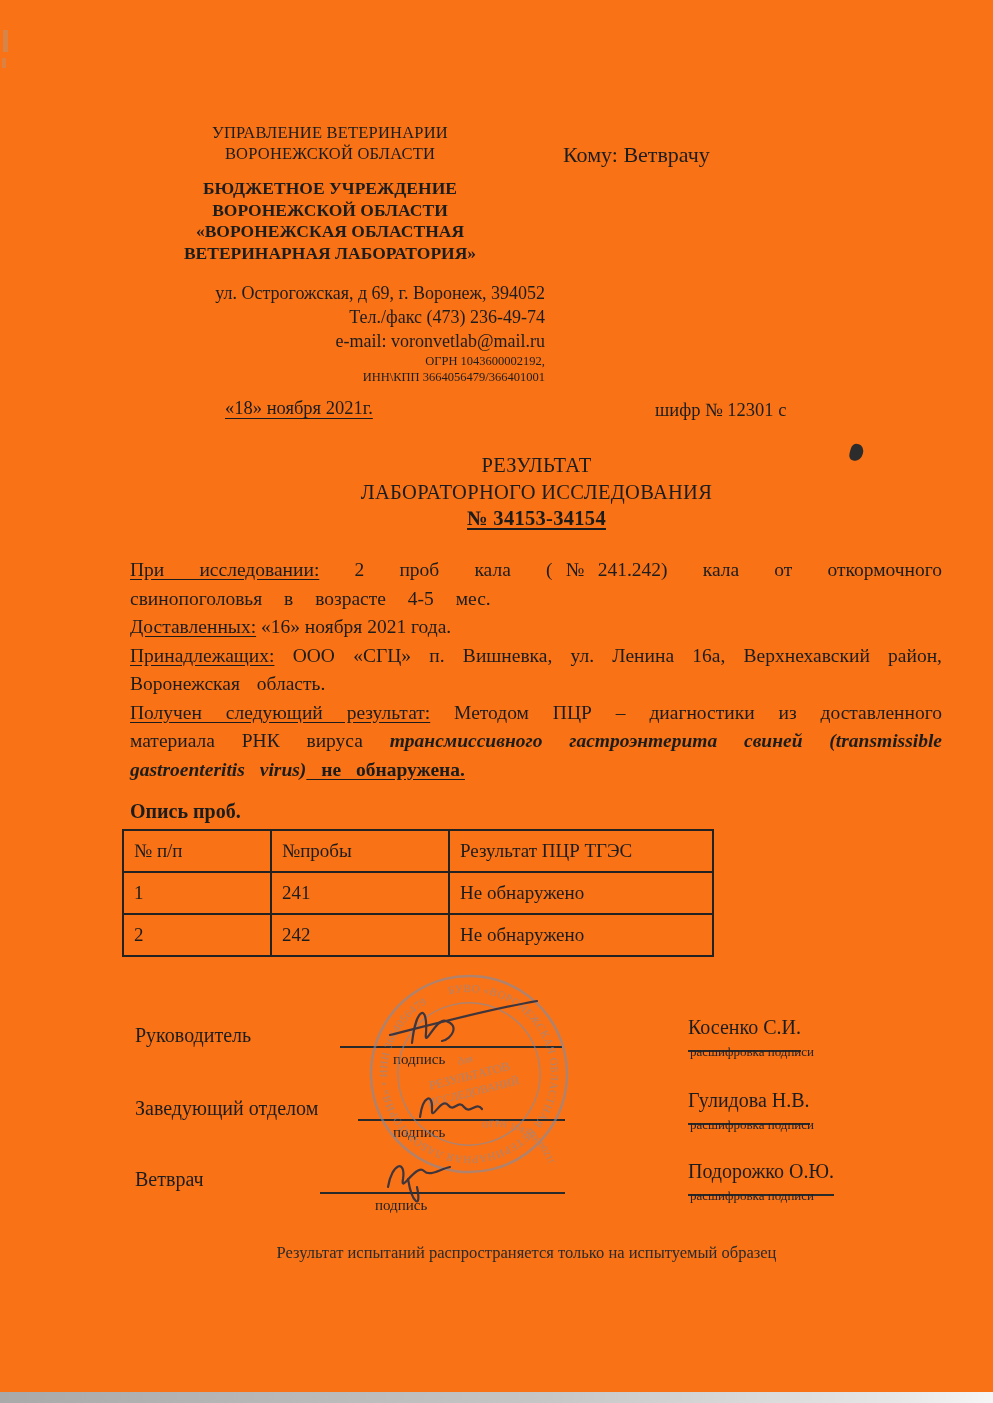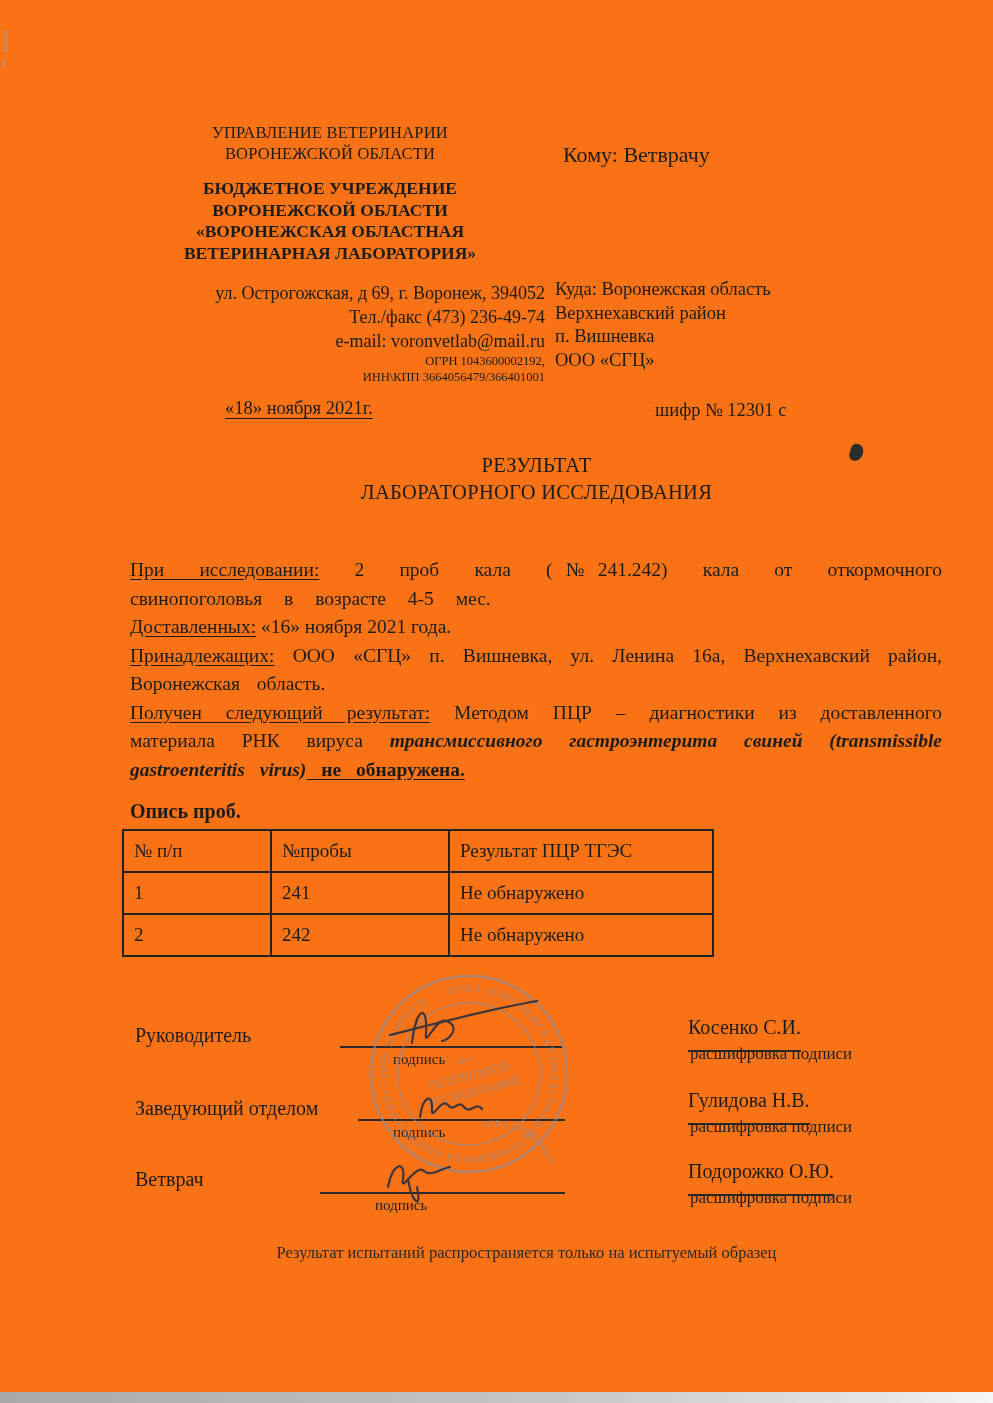--- a/index.html
+++ b/index.html
@@ -53,21 +53,21 @@
   .sig.r0 { top:1024px; } .sig.r1 { top:1097px; } .sig.r2 { top:1168px; }
   .sig .role { position:absolute; left:135px; top:0; font-size:20px; }
   .sig .line { position:absolute; top:22px; border-bottom:2px solid #2a2a2a; height:0; }
   .sig.r0 .line { left:340px; width:222px; }
   .sig.r1 .line { left:358px; width:207px; }
   .sig.r2 .line { left:320px; width:245px; top:24px; }
   .sig .sub { position:absolute; top:27px; font-size:15px; color:#222; }
   .sig.r0 .sub { left:393px; } .sig.r1 .sub { left:393px; } .sig.r2 .sub { left:375px; top:29px; }
   .sig .name { position:absolute; left:688px; top:-8px; font-size:20px;
                border-bottom:2px solid #2a2a2a; padding-bottom:11px; }
-  .sig .namesub { position:absolute; left:690px; top:20px; font-size:17px; color:#222; }
+  .sig .namesub { position:absolute; left:690px; top:20px; font-size:13px; color:#222; }
 
   
   .footer { position:absolute; top:1243px; left:0; width:993px; padding-left:60px;
             text-align:center; font-size:16.5px; color:#2a2a2a; }
 
   
   .stamp-wrap { position:absolute; left:363px; top:968px; width:212px; height:212px;
                 transform:rotate(-14deg); opacity:.6; pointer-events:none; }
   .stamp-wrap text { font-family:"Liberation Serif","DejaVu Serif",serif; }
   .ink { position:absolute; left:300px; top:955px; opacity:.92; pointer-events:none; }
@@ -105,31 +105,26 @@
       <div>ул. Острогожская, д 69, г. Воронеж, 394052</div>
       <div>Тел./факс (473) 236-49-74</div>
       <div>e-mail: voronvetlab@mail.ru</div>
       <div class="small">ОГРН 1043600002192,</div>
       <div class="small">ИНН\КПП 3664056479/366401001</div>
     </div>
   </div>
   <div class="date">«18» ноября 2021г.</div>
 
   <div class="recipient-to">Кому: Ветврачу</div>
-  <div class="recipient-addr">
-    <div>Куда: Воронежская область</div>
-    <div>Верхнехавский район</div>
-    <div>п. Вишневка</div>
-    <div>ООО «СГЦ»</div>
-  </div>
   <div class="cipher">шифр № 12301 с</div>
 
   <div class="title">
     <div>РЕЗУЛЬТАТ</div>
     <div>ЛАБОРАТОРНОГО ИССЛЕДОВАНИЯ</div>
+    <div class="num">№ 34153-34154</div>
   </div>
 
   <div class="body-text">
     <p class="p1"><span class="u">При исследовании:</span><span> 2 проб кала (№241.242) кала от откормочного свинопоголовья в возрасте 4-5 мес.</span></p>
     <p class="p2"><span class="u">Доставленных:</span><span> «16» ноября 2021 года.</span></p>
     <p class="p3"><span class="u">Принадлежащих:</span><span> ООО «СГЦ» п. Вишневка, ул. Ленина 16а, Верхнехавский район, Воронежская область.</span></p>
     <p class="p4"><span class="u">Получен следующий результат:</span><span> Методом ПЦР – диагностики из доставленного материала РНК вируса </span><span class="bi">трансмиссивного гастроэнтерита свиней (transmissible gastroenteritis virus)</span><span class="b u"> не обнаружена.</span></p>
   </div>
 
   <div class="samples-caption">Опись проб.</div>

